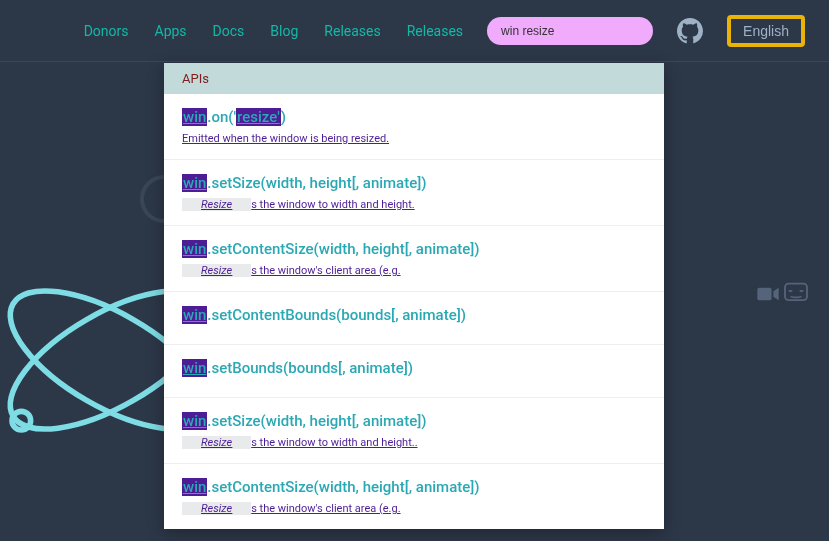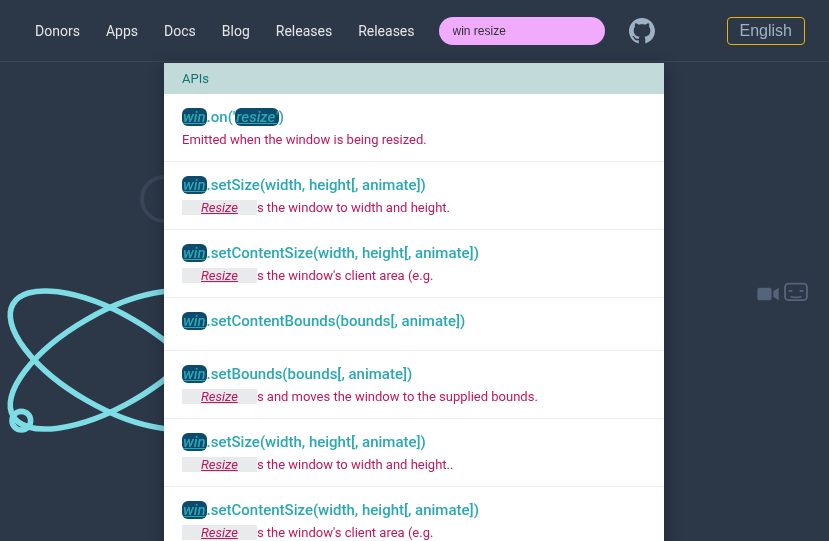--- a/index.html
+++ b/index.html
@@ -18,21 +18,21 @@
       justify-content: flex-end;
       padding: 0 24px;
       gap: 24px;
       border-bottom: 1px solid rgba(255,255,255,0.08);
     }
     .nav-links {
       display: flex;
       gap: 26px;
     }
     .nav-link {
-      color: #e5e5e5;
+      color: #14b8a6;
       font-size: 14px;
       cursor: pointer;
       text-decoration: none;
     }
     .search-input {
       width: 166px;
       height: 28px;
       border-radius: 14px;
       border: none;
       padding: 0 14px;
@@ -40,66 +40,64 @@
       background: #f0abfc;
       color: #333;
       outline: none;
     }
     .github-icon {
       width: 26px;
       height: 26px;
       color: #9fb1c5;
     }
     .lang-button {
-      border: 1px solid #eab308;
+      border: 4px solid #eab308;
       color: #9fb1c5;
       padding: 4px 12px;
       border-radius: 4px;
-      font-size: 16px;
+      font-size: 14px;
       background: transparent;
       cursor: pointer;
-      margin-left: 48px;
     }
     .dropdown {
       position: absolute;
       top: 63px;
       left: 164px;
       width: 500px;
       background: #fff;
       box-shadow: 0 4px 16px rgba(0,0,0,0.3);
       z-index: 100;
     }
     .dropdown-header {
       background: #c3dadb;
-      color: #0f766e;
+      color: #7f1d1d;
       font-size: 13px;
       padding: 8px 18px;
     }
     .dropdown-item {
       padding: 14px 18px 14px 18px;
       border-bottom: 1px solid #eee;
       cursor: pointer;
     }
     .dropdown-item:last-child { border-bottom: none; }
     .item-title {
       color: #2aa8b3;
       font-size: 15px;
       font-weight: 500;
       margin-bottom: 6px;
     }
     .item-title .hl {
-      font-style: italic;
       text-decoration: underline;
-      background: #0c4a6e;
+      background: #4c1d95;
       padding: 0 1px;
-      border-radius: 6px;
     }
     .item-desc {
-      color: #be185d;
-      font-size: 13px;
+      color: #4c1d95;
+      font-size: 11px;
+      text-decoration: underline;
     }
     .item-desc .hl {
       font-style: italic;
       text-decoration: underline;
       background: #e8eaec;
       padding: 0 19px;
     }
     .bg-atom {
       position: absolute;
       left: -30px;
@@ -188,21 +186,20 @@
       </div>
       <div class="dropdown-item">
         <div class="item-title"><span class="hl">win</span>.setContentSize(width, height[, animate])</div>
         <div class="item-desc"><span class="hl">Resize</span>s the window's client area (e.g.</div>
       </div>
       <div class="dropdown-item">
         <div class="item-title"><span class="hl">win</span>.setContentBounds(bounds[, animate])</div>
       </div>
       <div class="dropdown-item">
         <div class="item-title"><span class="hl">win</span>.setBounds(bounds[, animate])</div>
-        <div class="item-desc"><span class="hl">Resize</span>s and moves the window to the supplied bounds.</div>
       </div>
       <div class="dropdown-item">
         <div class="item-title"><span class="hl">win</span>.setSize(width, height[, animate])</div>
         <div class="item-desc"><span class="hl">Resize</span>s the window to width and height..</div>
       </div>
       <div class="dropdown-item">
         <div class="item-title"><span class="hl">win</span>.setContentSize(width, height[, animate])</div>
         <div class="item-desc"><span class="hl">Resize</span>s the window's client area (e.g.</div>
       </div>
     </div>

